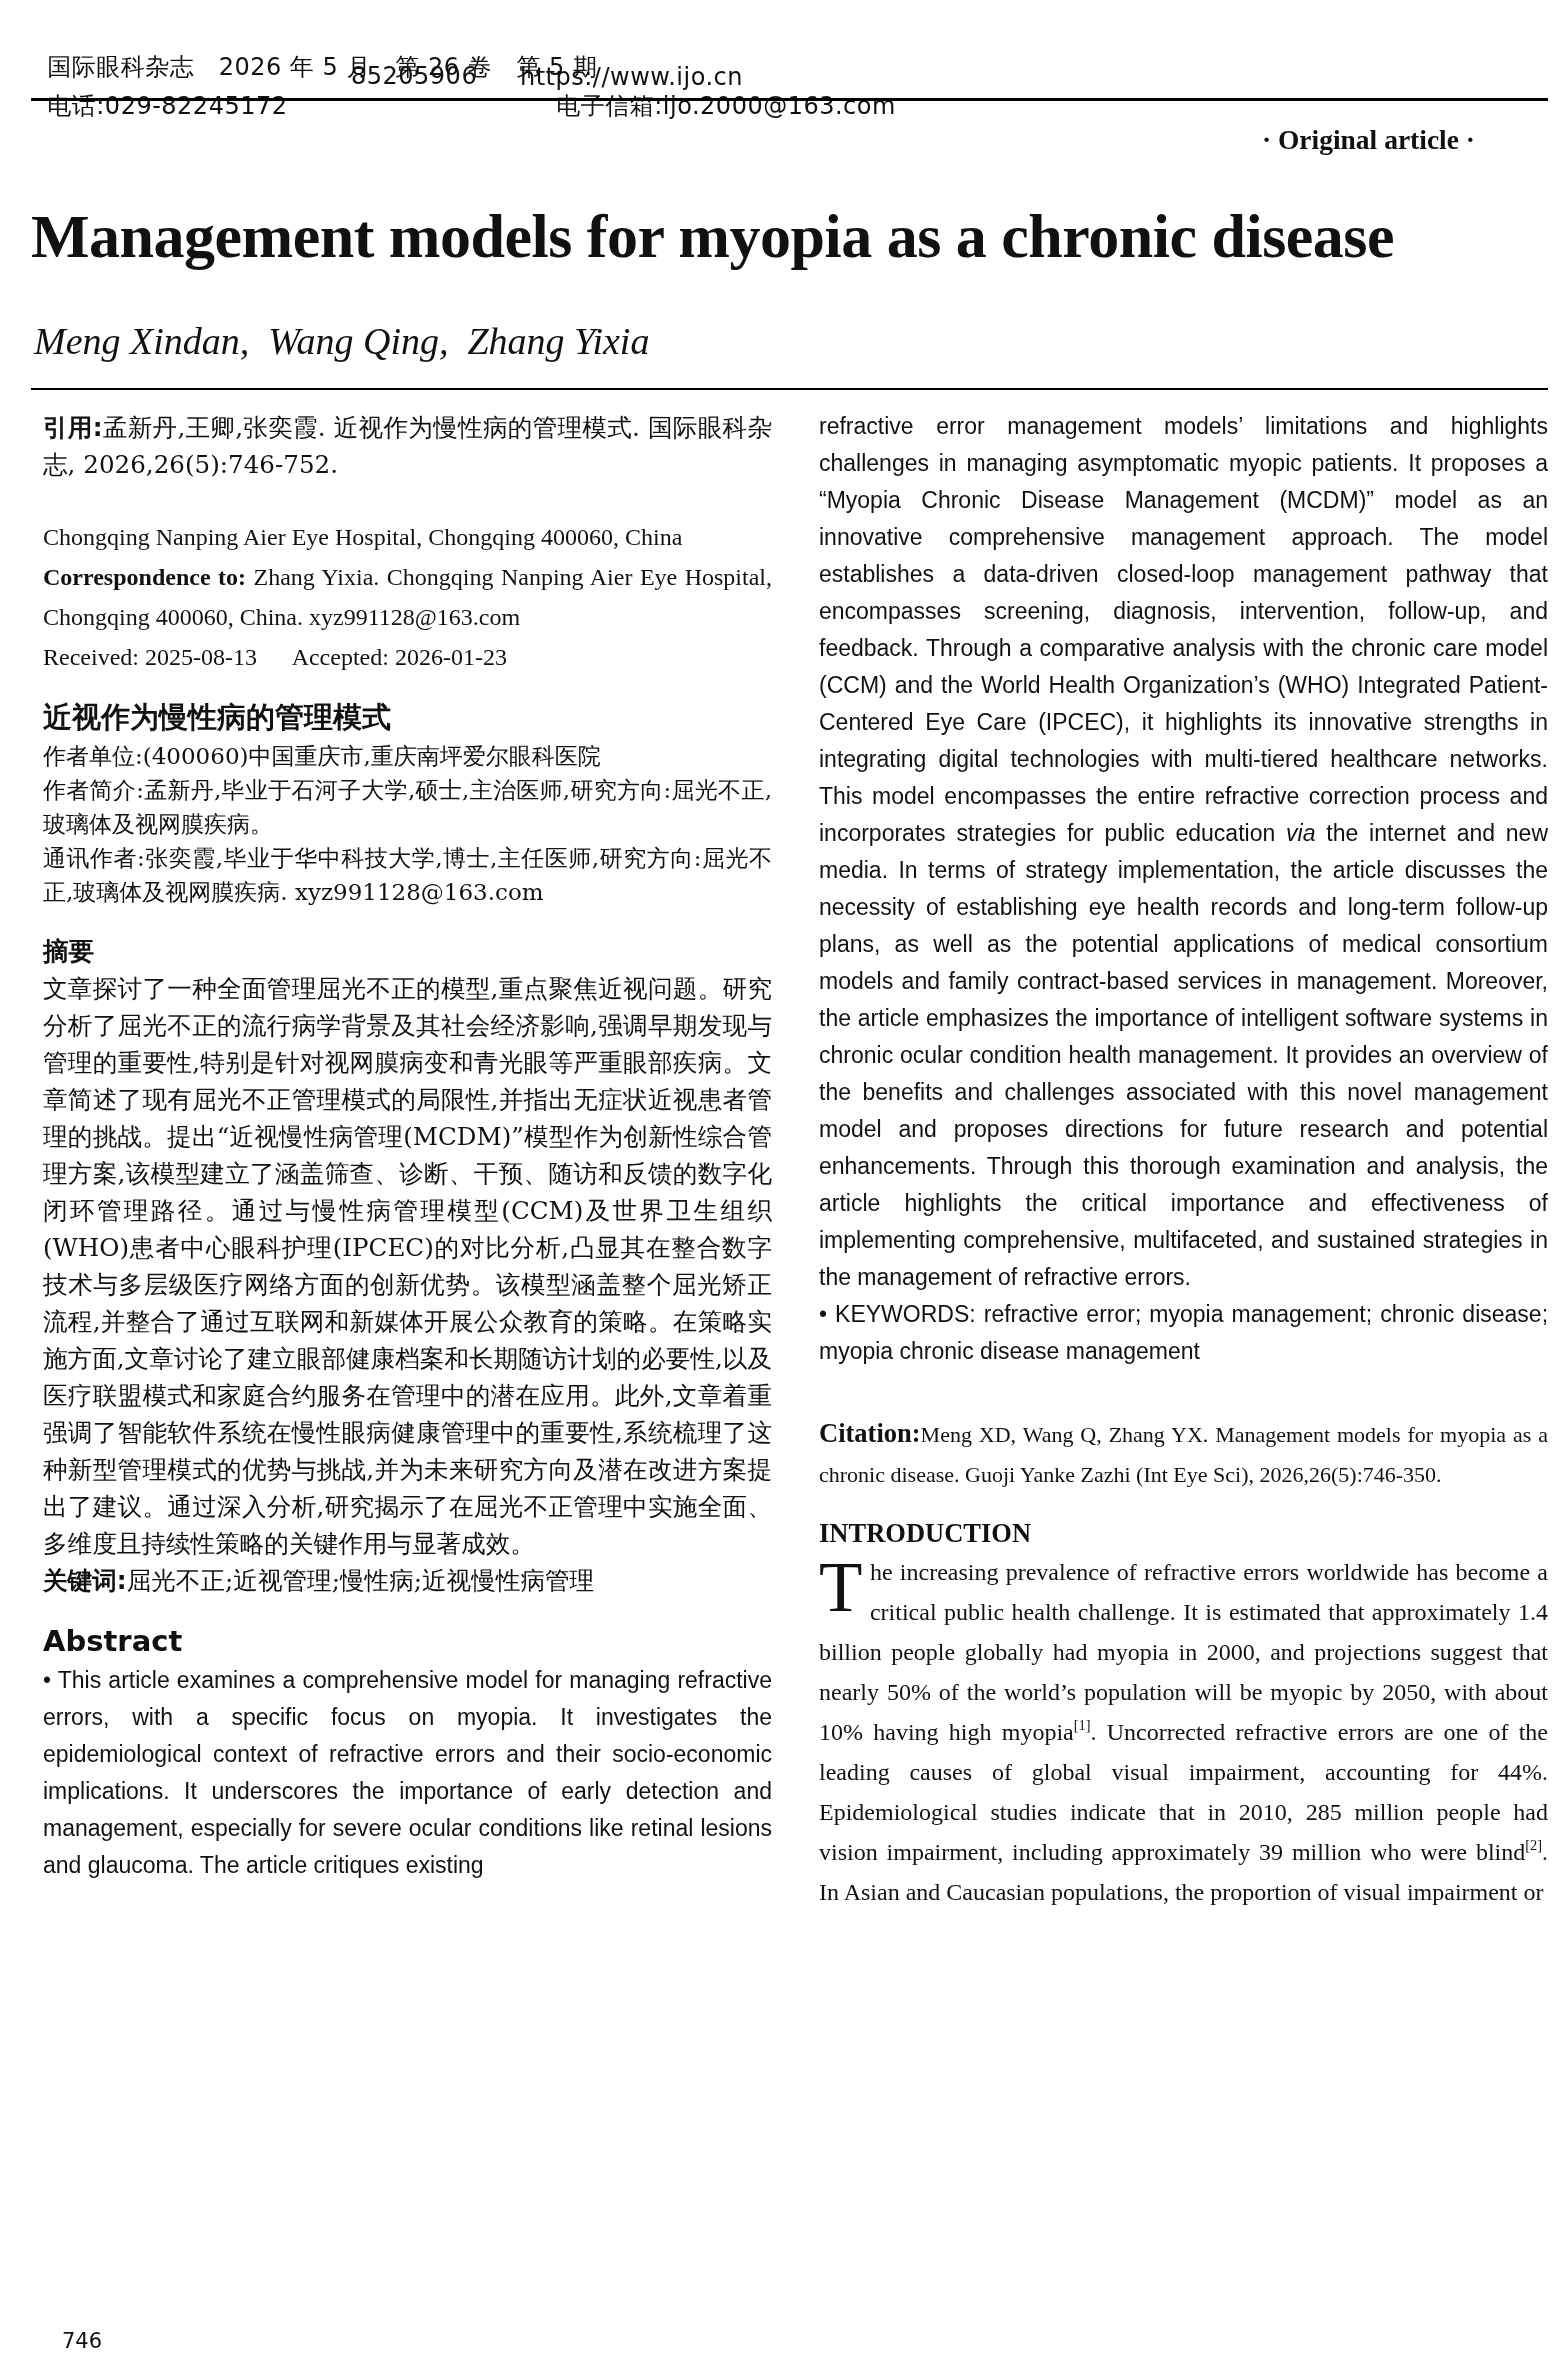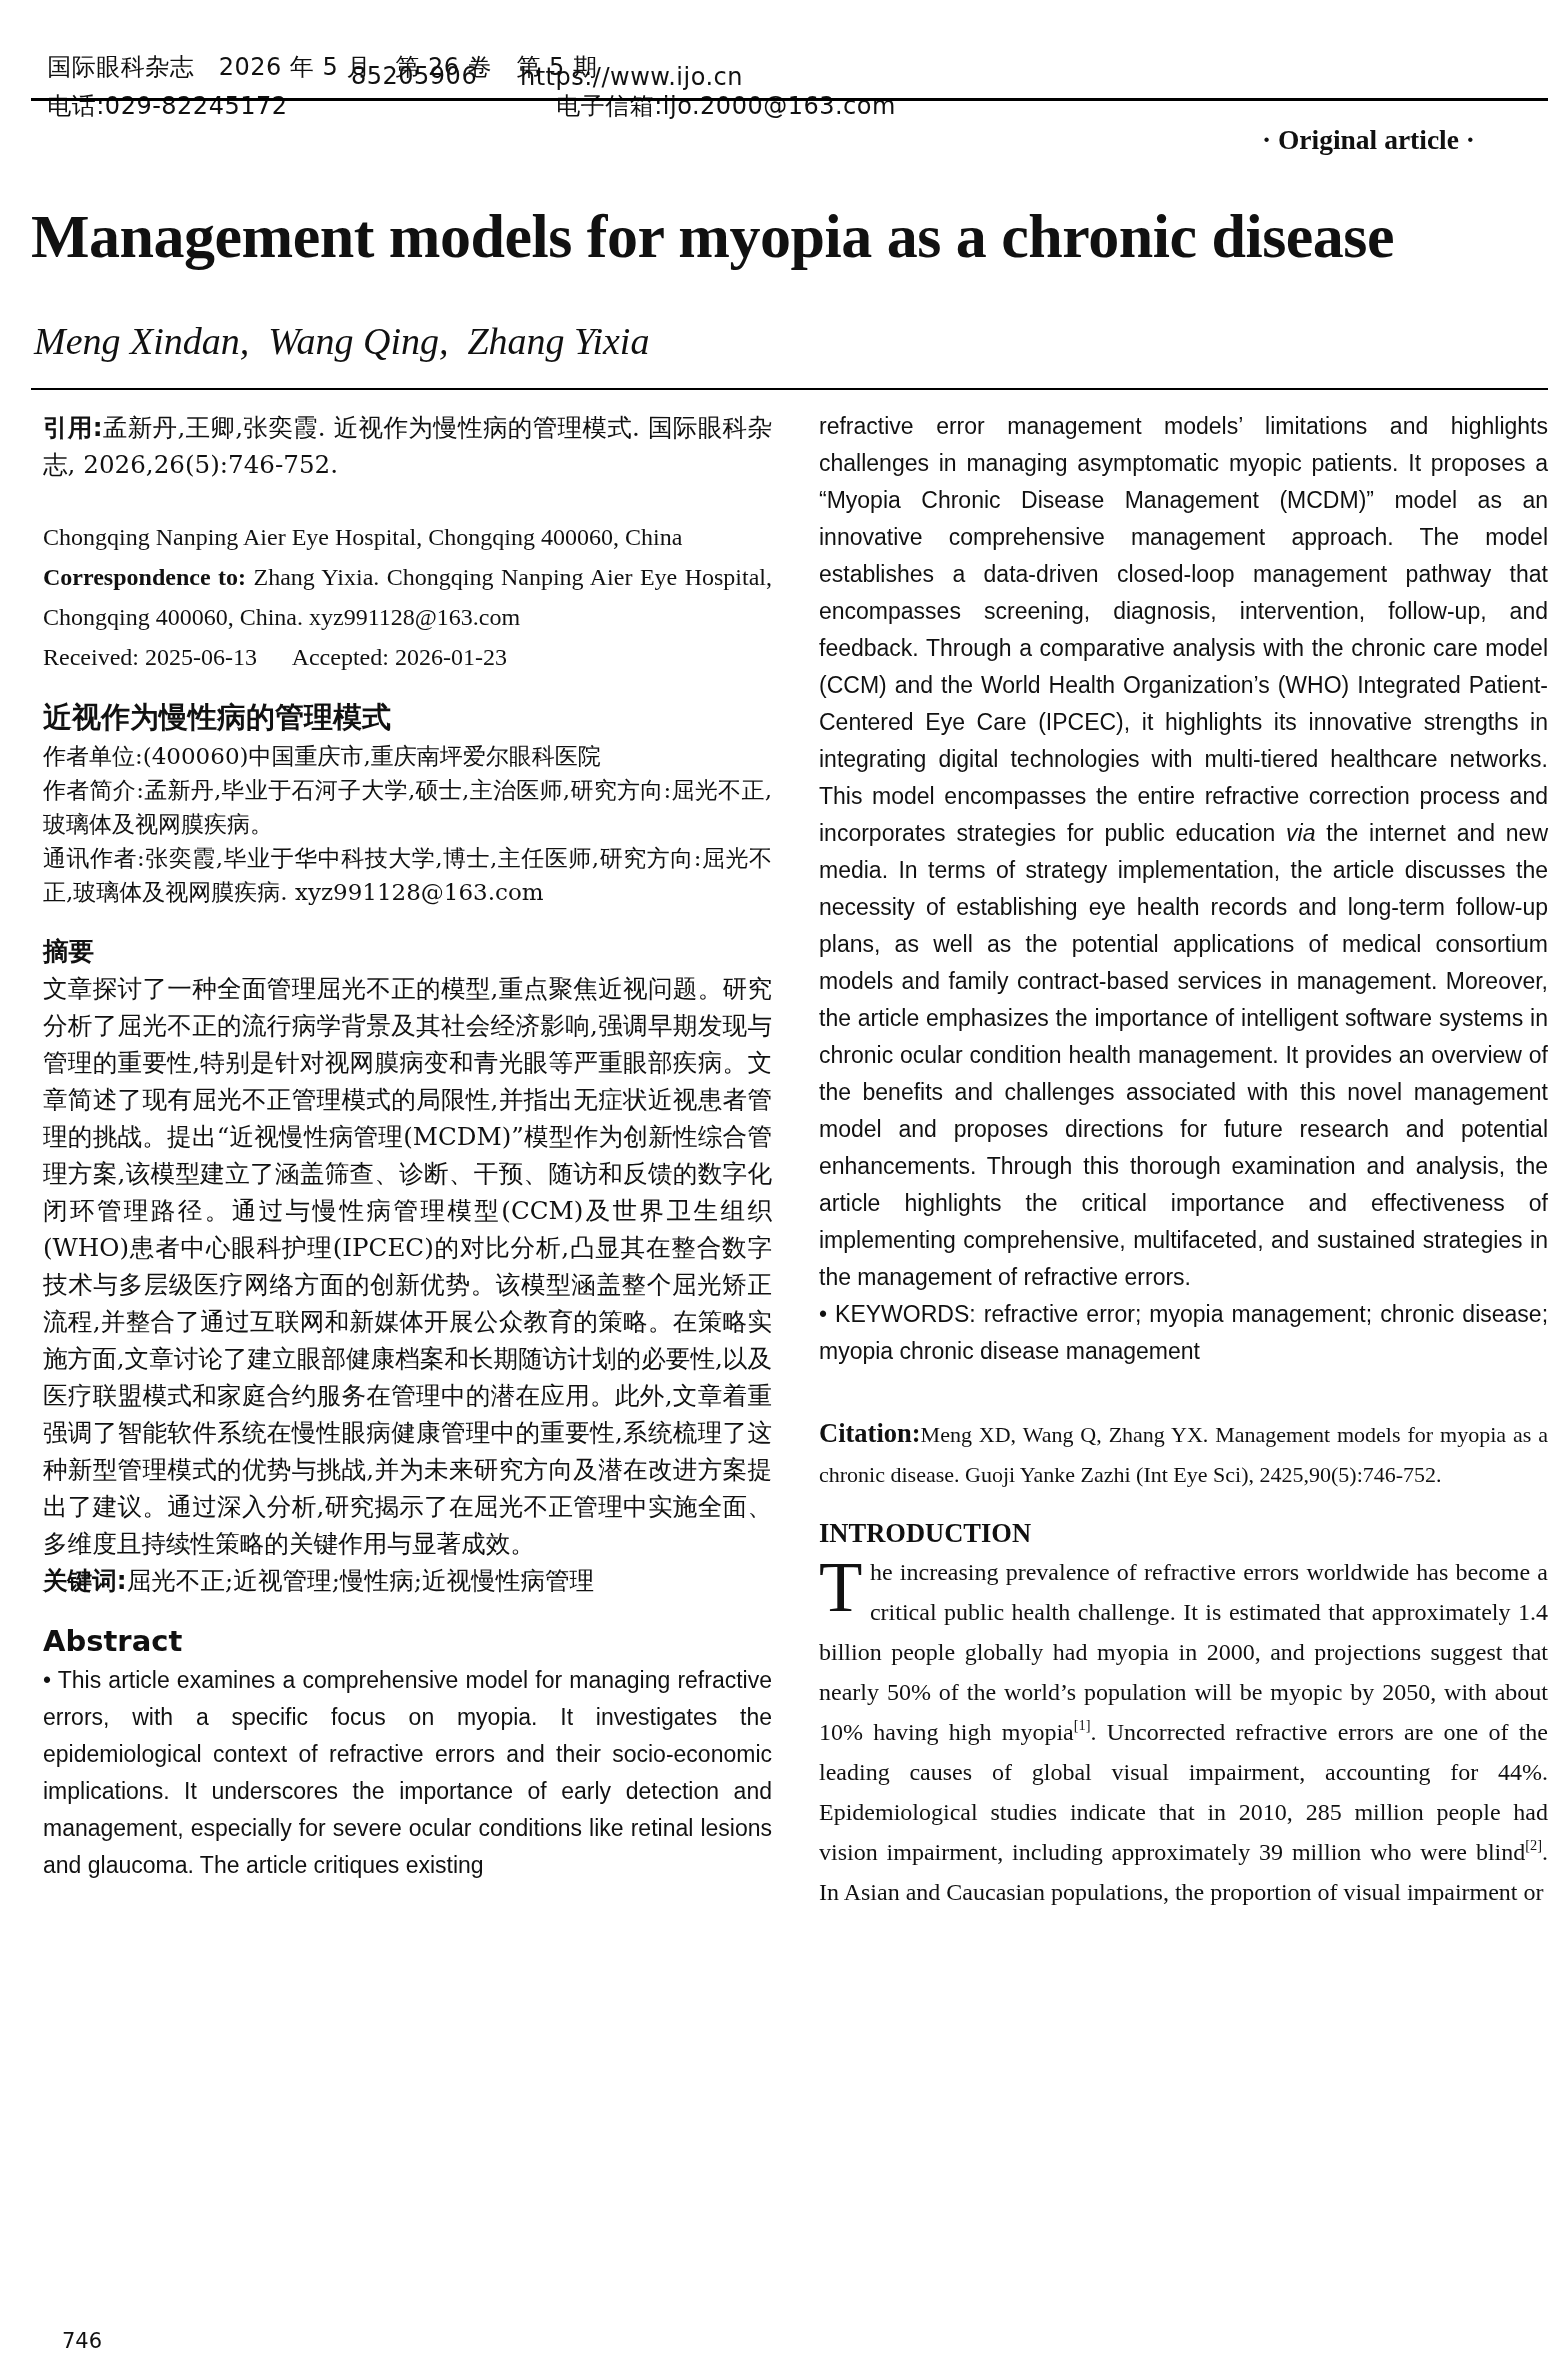--- a/index.html
+++ b/index.html
@@ -46,21 +46,21 @@
 
 <div class="abs col-left" style="top:409px;">
   <p class="p cn-body just">
     <span class="sans bold">引用:</span><span>孟新丹,王卿,张奕霞. 近视作为慢性病的管理模式. 国际眼科杂志, 2026,26(5):746-752.</span>
   </p>
   <div style="height:34px;"></div>
   <p class="p en-serif just" style="line-height:40px;">Chongqing Nanping Aier Eye Hospital, Chongqing 400060, China</p>
   <p class="p en-serif just" style="line-height:40px;">
     <span class="bold">Correspondence to:</span> <span>Zhang Yixia. Chongqing Nanping Aier Eye Hospital, Chongqing 400060, China. xyz991128@163.com</span>
   </p>
-  <p class="p en-serif" style="line-height:40px; white-space:pre;"><span>Received: 2025-06-13</span>      <span>Accepted: 2026-01-23</span></p>
+  <p class="p en-serif" style="line-height:40px; white-space:pre;"><span>Received: 2025-08-13</span>      <span>Accepted: 2026-01-23</span></p>
 
   <div style="height:19px;"></div>
   <div class="sans bold" style="font-size:29px; line-height:43px;">近视作为慢性病的管理模式</div>
   <p class="p cn-body" style="font-size:23px; line-height:34px;">作者单位:(400060)中国重庆市,重庆南坪爱尔眼科医院</p>
   <p class="p cn-body just" style="font-size:23px; line-height:34px;">作者简介:孟新丹,毕业于石河子大学,硕士,主治医师,研究方向:屈光不正,玻璃体及视网膜疾病。</p>
   <p class="p cn-body just" style="font-size:23px; line-height:34px;">通讯作者:张奕霞,毕业于华中科技大学,博士,主任医师,研究方向:屈光不正,玻璃体及视网膜疾病. xyz991128@163.com</p>
 
   <div style="height:23px;"></div>
   <div class="sans bold" style="font-size:25.6px; line-height:38px;">摘要</div>
   <p class="p cn-body just">文章探讨了一种全面管理屈光不正的模型,重点聚焦近视问题。研究分析了屈光不正的流行病学背景及其社会经济影响,强调早期发现与管理的重要性,特别是针对视网膜病变和青光眼等严重眼部疾病。文章简述了现有屈光不正管理模式的局限性,并指出无症状近视患者管理的挑战。提出“近视慢性病管理(MCDM)”模型作为创新性综合管理方案,该模型建立了涵盖筛查、诊断、干预、随访和反馈的数字化闭环管理路径。通过与慢性病管理模型(CCM)及世界卫生组织(WHO)患者中心眼科护理(IPCEC)的对比分析,凸显其在整合数字技术与多层级医疗网络方面的创新优势。该模型涵盖整个屈光矫正流程,并整合了通过互联网和新媒体开展公众教育的策略。在策略实施方面,文章讨论了建立眼部健康档案和长期随访计划的必要性,以及医疗联盟模式和家庭合约服务在管理中的潜在应用。此外,文章着重强调了智能软件系统在慢性眼病健康管理中的重要性,系统梳理了这种新型管理模式的优势与挑战,并为未来研究方向及潜在改进方案提出了建议。通过深入分析,研究揭示了在屈光不正管理中实施全面、多维度且持续性策略的关键作用与显著成效。</p>
@@ -79,21 +79,21 @@
     <span>refractive error management models’ limitations and highlights challenges in managing asymptomatic myopic patients. It proposes a “Myopia Chronic Disease Management (MCDM)” model as an innovative comprehensive management approach. The model establishes a data-driven closed-loop management pathway that encompasses screening, diagnosis, intervention, follow-up, and feedback. Through a comparative analysis with the chronic care model (CCM) and the World Health Organization’s (WHO) Integrated Patient-Centered Eye Care (IPCEC), it highlights its innovative strengths in integrating digital technologies with multi-tiered healthcare networks. This model encompasses the entire refractive correction process and incorporates strategies for public education</span>
     <span class="it">via</span>
     <span>the internet and new media. In terms of strategy implementation, the article discusses the necessity of establishing eye health records and long-term follow-up plans, as well as the potential applications of medical consortium models and family contract-based services in management. Moreover, the article emphasizes the importance of intelligent software systems in chronic ocular condition health management. It provides an overview of the benefits and challenges associated with this novel management model and proposes directions for future research and potential enhancements. Through this thorough examination and analysis, the article highlights the critical importance and effectiveness of implementing comprehensive, multifaceted, and sustained strategies in the management of refractive errors.</span>
   </p>
   <p class="p en-sans just">
     <span>• KEYWORDS:</span> <span>refractive error; myopia management; chronic disease; myopia chronic disease management</span>
   </p>
 
   <div style="height:43px;"></div>
   <p class="p en-serif just" style="font-size:22px; line-height:40px;">
-    <span class="bold" style="font-size:26.5px;">Citation:</span><span>Meng XD, Wang Q, Zhang YX. Management models for myopia as a chronic disease. Guoji Yanke Zazhi (Int Eye Sci), 2425,90(5):746-752.</span>
+    <span class="bold" style="font-size:26.5px;">Citation:</span><span>Meng XD, Wang Q, Zhang YX. Management models for myopia as a chronic disease. Guoji Yanke Zazhi (Int Eye Sci), 2026,26(5):746-350.</span>
   </p>
 
   <div style="height:19px;"></div>
   <div class="serif bold" style="font-size:26.5px; line-height:38px;">INTRODUCTION</div>
   <p class="p en-serif just">
     <span class="dropcap">T</span><span>he increasing prevalence of refractive errors worldwide has become a critical public health challenge. It is estimated that approximately 1.4 billion people globally had myopia in 2000, and projections suggest that nearly 50% of the world’s population will be myopic by 2050, with about 10% having high myopia</span><sup>[1]</sup><span>. Uncorrected refractive errors are one of the leading causes of global visual impairment, accounting for 44%. Epidemiological studies indicate that in 2010, 285 million people had vision impairment, including approximately 39 million who were blind</span><sup>[2]</sup><span>. In Asian and Caucasian populations, the proportion of visual impairment or</span>
   </p>
 </div>
 
 

